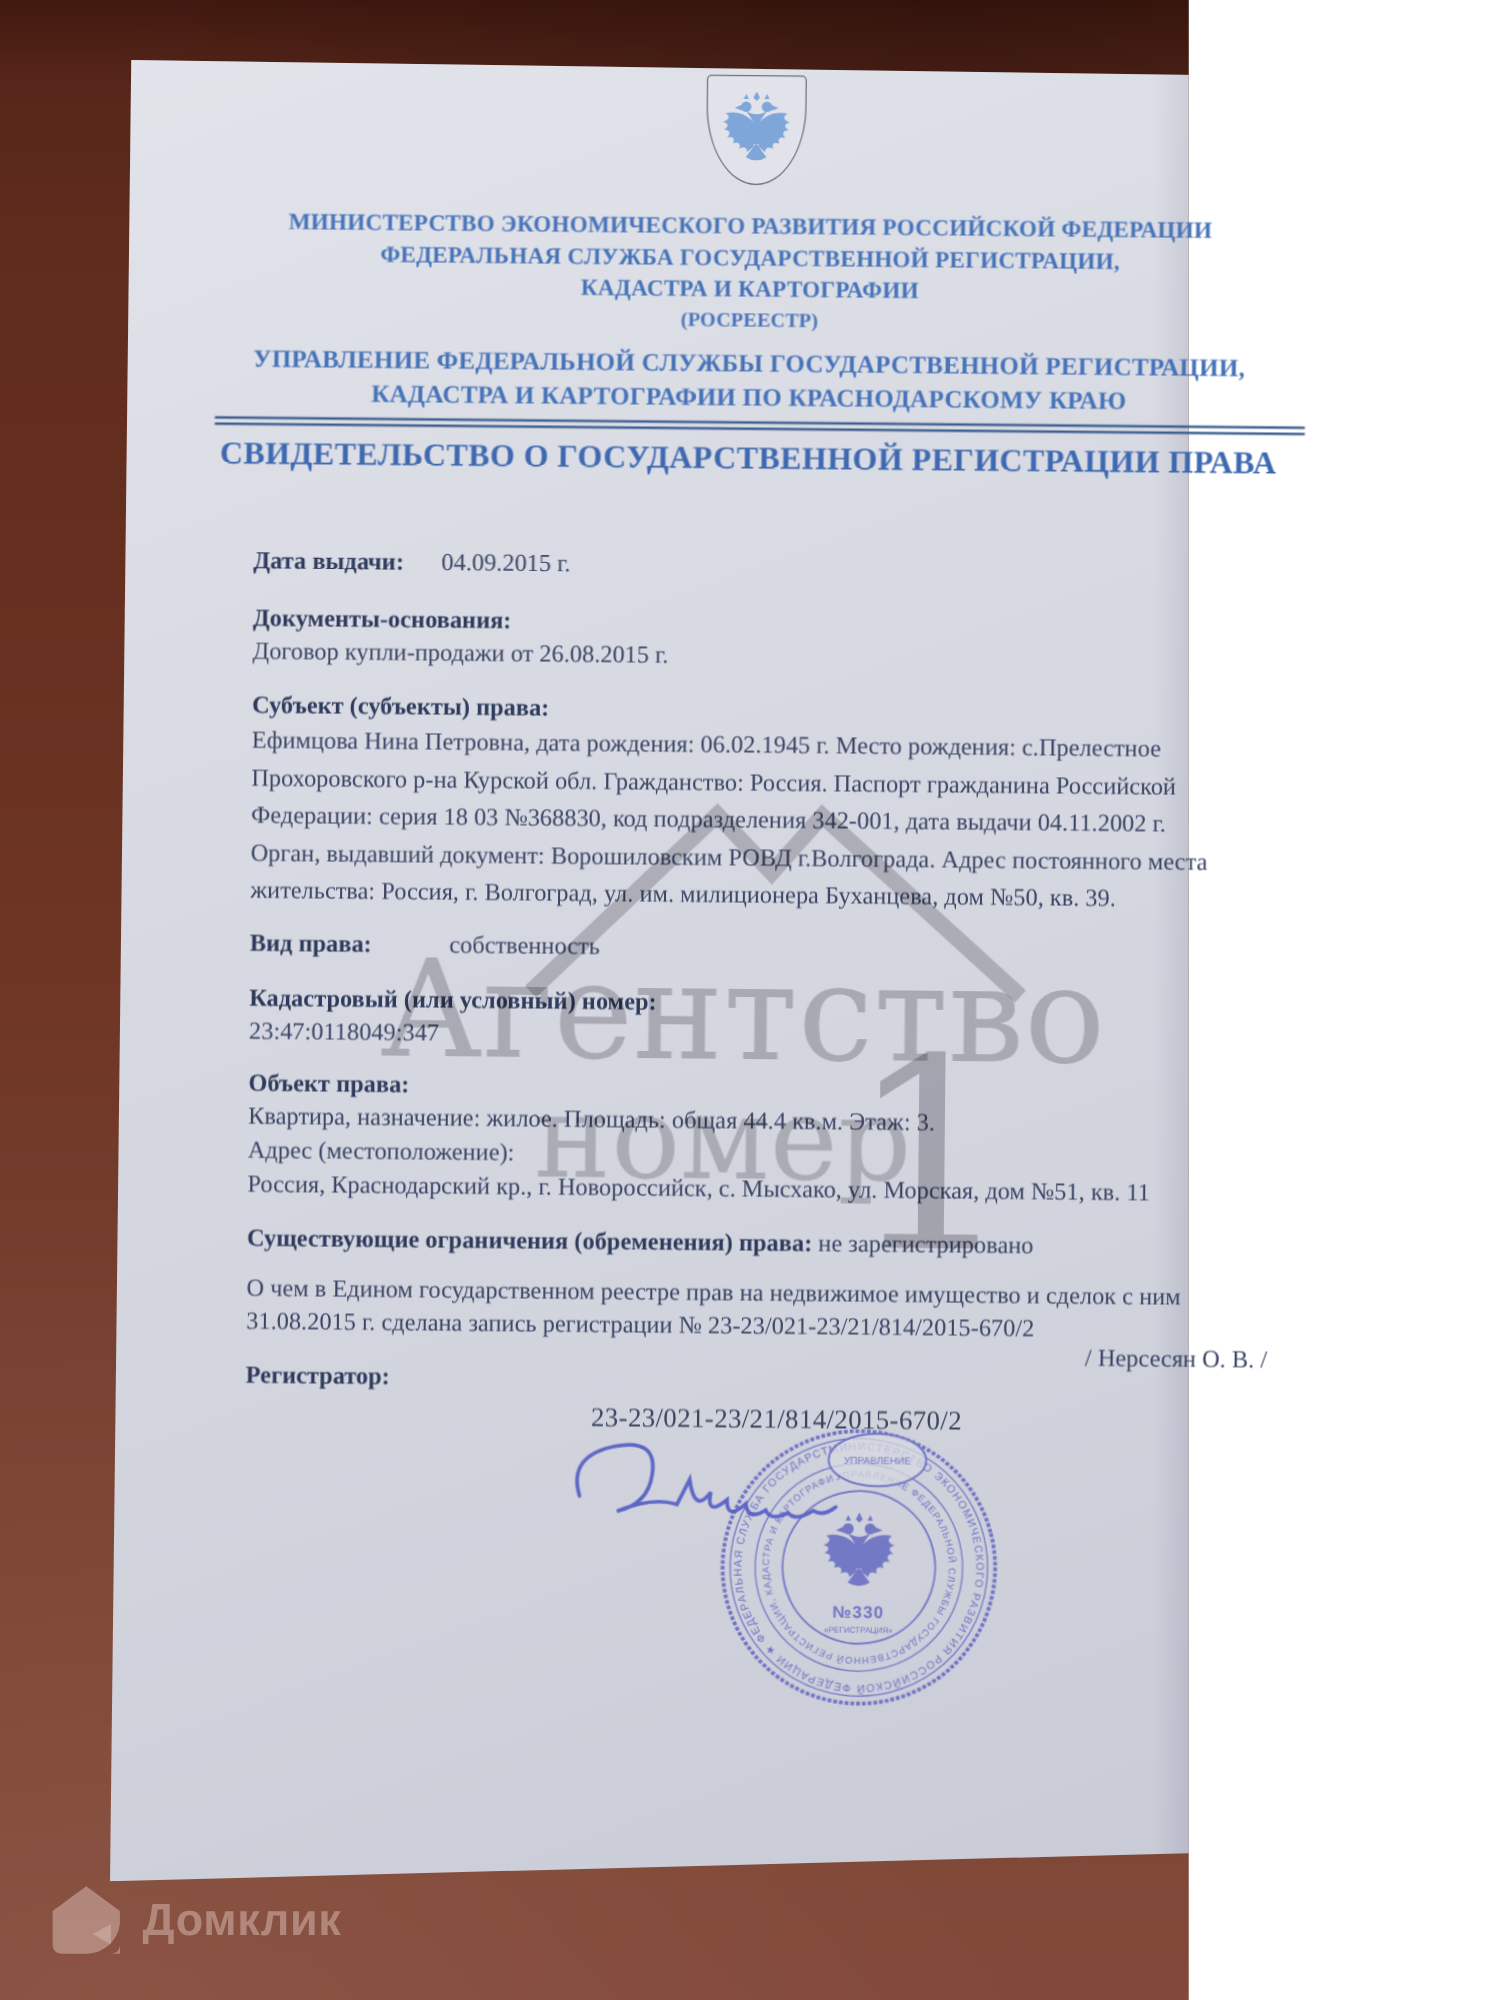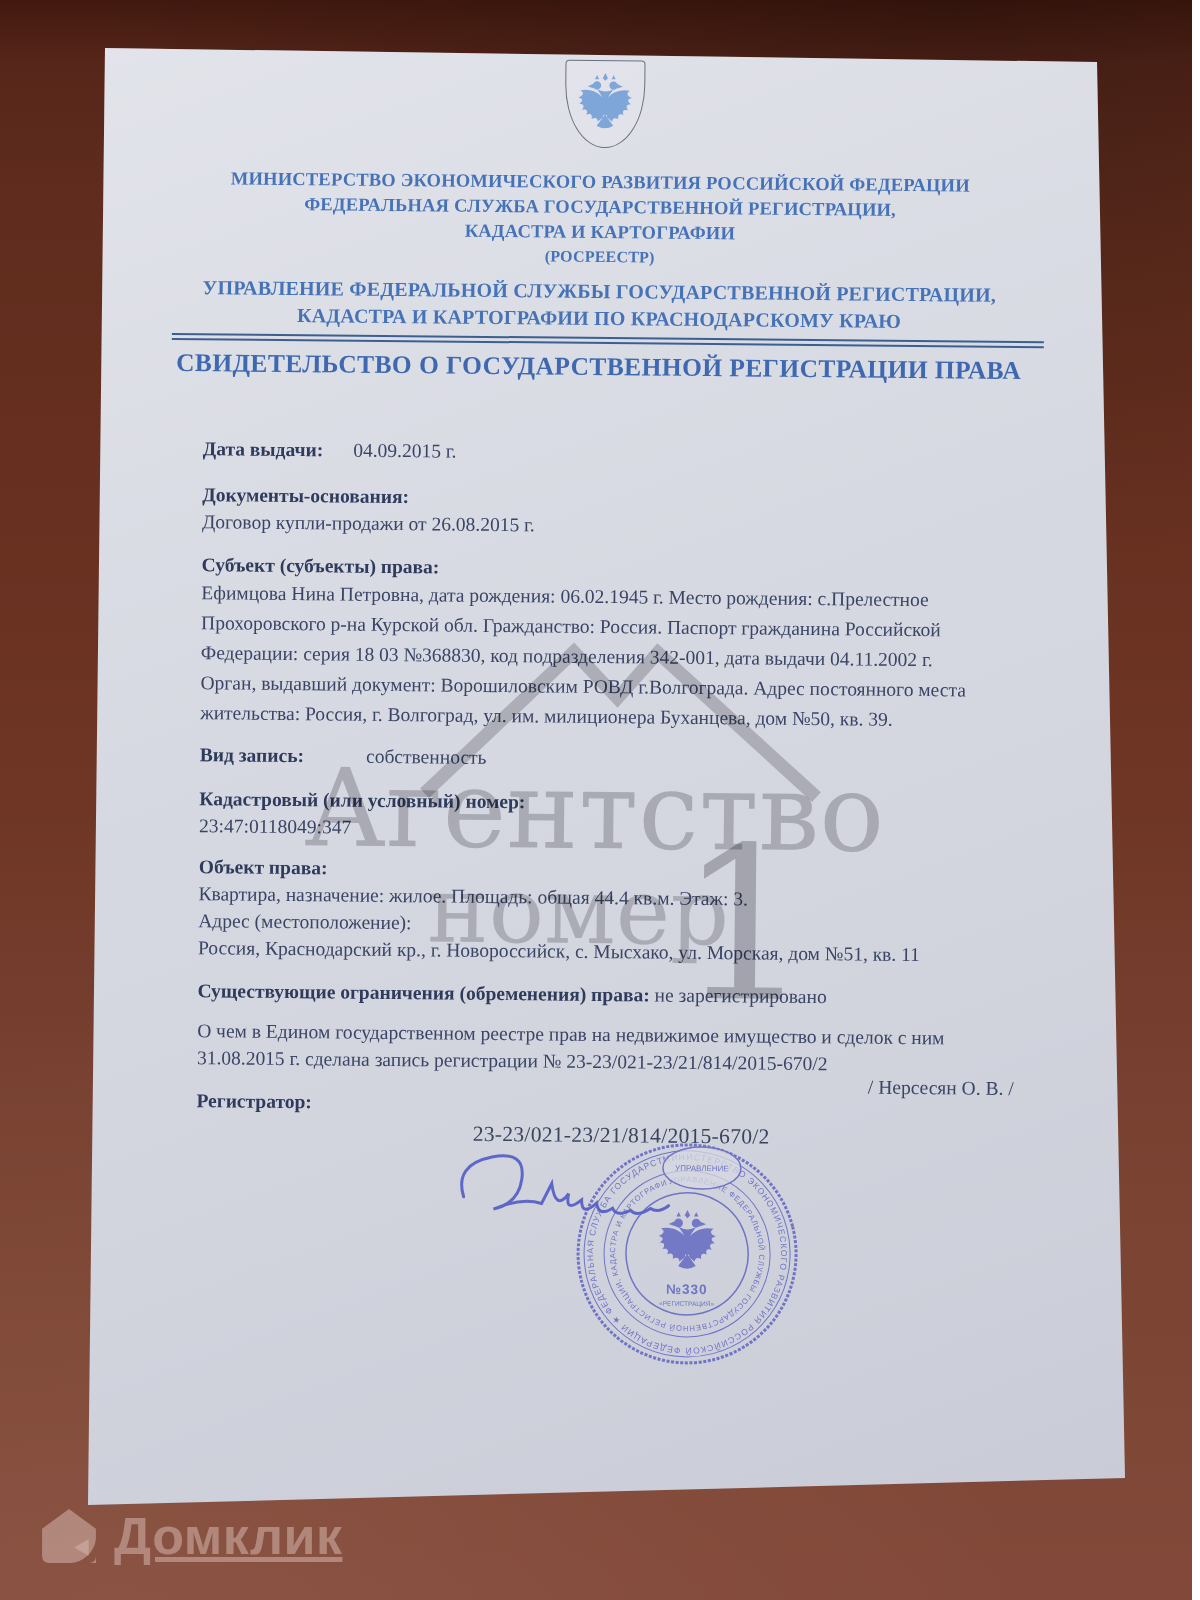--- a/index.html
+++ b/index.html
@@ -1,17 +1,17 @@
 <!DOCTYPE html>
 <html><head>
 <meta charset="utf-8">
 <style>
   html,body{margin:0;padding:0;}
   body{width:1200px;height:1600px;overflow:hidden;font-family:"Liberation Serif",serif;}
-  .canvas{position:relative;width:1192px;height:1600px;
+  .canvas{position:relative;width:951px;height:1600px;
     background:
       linear-gradient(180deg, #42190f 0%, #57261a 4%, #5f2c1d 12%, #662f1f 28%, #6e3524 48%, #774030 68%, #7d4634 84%, #82493a 100%);
   }
   .wood-sheen{position:absolute;inset:0;
     background:
       radial-gradient(120% 60% at 80% 0%, rgba(0,0,0,0.25), transparent 60%),
       radial-gradient(140% 70% at 10% 100%, rgba(255,220,200,0.07), transparent 55%);
     pointer-events:none;}
   
   .paper{position:absolute;inset:0;
@@ -55,21 +55,21 @@
   .wm-word3{left:672px;top:818px;width:160px;text-align:center;font-size:212px;line-height:212px;
     color:rgba(105,105,115,0.45);font-family:"DejaVu Serif",serif;}
   .wm-roof{left:400px;top:630px;}
   
   .sig{left:455px;top:1140px;}
   .stamp{left:583px;top:1139px;width:228px;height:228px;opacity:0.82;}
   .stamp svg{width:228px;height:228px;color:#5b60c0;}
   
   .brand{left:40px;top:1506px;display:flex;align-items:center;gap:16px;
     color:rgba(211,181,173,0.55);font-family:"Liberation Sans",sans-serif;}
-  .brand .txt{font-size:52px;font-weight:bold;letter-spacing:0.5px;line-height:60px;text-decoration:underline;}
+  .brand .txt{font-size:36px;font-weight:bold;letter-spacing:0.5px;line-height:60px;}
   .brand svg{width:58px;height:58px;}
 </style>
 </head>
 <body>
 
 <svg width="0" height="0" style="position:absolute">
   <defs>
     <symbol id="eagle" viewBox="0 0 120 120">
       <g fill="currentColor">
         <path d="M55,10 L60,0 L65,10 L60,15 Z"></path>
@@ -127,21 +127,21 @@
       <div class="abs row lbl" style="top:556px">Субъект (субъекты) права:</div>
       <div class="abs row para" style="top:584px">
         <div>Ефимцова Нина Петровна, дата рождения: 06.02.1945 г. Место рождения: с.Прелестное</div>
         <div>Прохоровского р-на Курской обл. Гражданство: Россия. Паспорт гражданина Российской</div>
         <div>Федерации: серия 18 03 №368830, код подразделения 342-001, дата выдачи 04.11.2002 г.</div>
         <div>Орган, выдавший документ: Ворошиловским РОВД г.Волгограда. Адрес постоянного места</div>
         <div>жительства: Россия, г. Волгоград, ул. им. милиционера Буханцева, дом №50, кв. 39.</div>
       </div>
 
       <div class="abs row" style="top:746px">
-        <span class="lbl">Вид запись:</span><span class="gap62"></span><span>собственность</span>
+        <span class="lbl">Вид права:</span><span class="gap62"></span><span>собственность</span>
       </div>
 
       <div class="abs row lbl" style="top:790px">Кадастровый (или условный) номер:</div>
       <div class="abs row" style="top:817px">23:47:0118049:347</div>
 
       <div class="abs row lbl" style="top:858px">Объект права:</div>
       <div class="abs row" style="top:885px">Квартира, назначение: жилое. Площадь: общая 44.4 кв.м. Этаж: 3.</div>
       <div class="abs row" style="top:912px">Адрес (местоположение):</div>
       <div class="abs row" style="top:939px">Россия, Краснодарский кр., г. Новороссийск, с. Мысхако, ул. Морская, дом №51, кв. 11</div>
 

